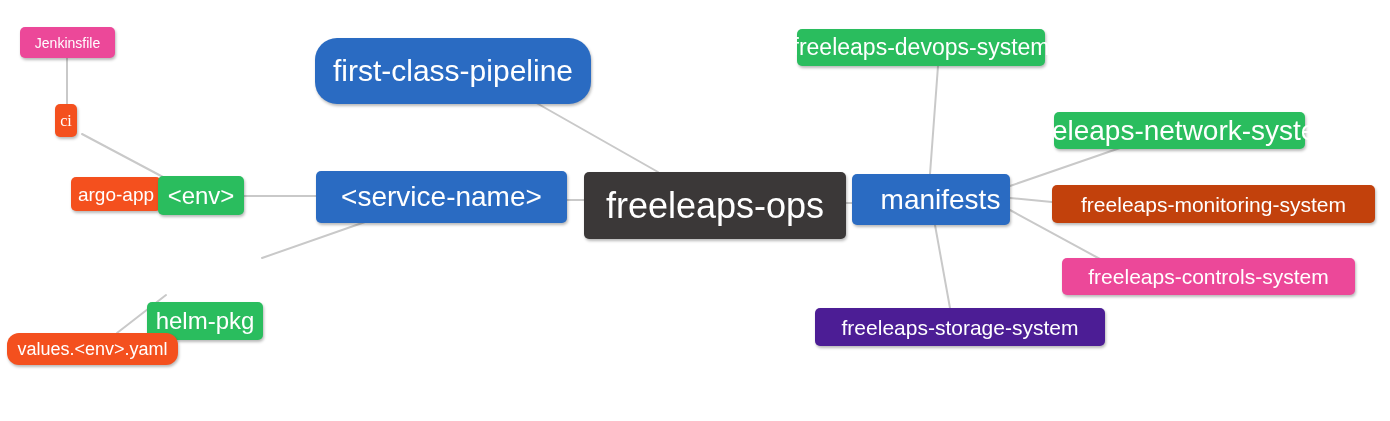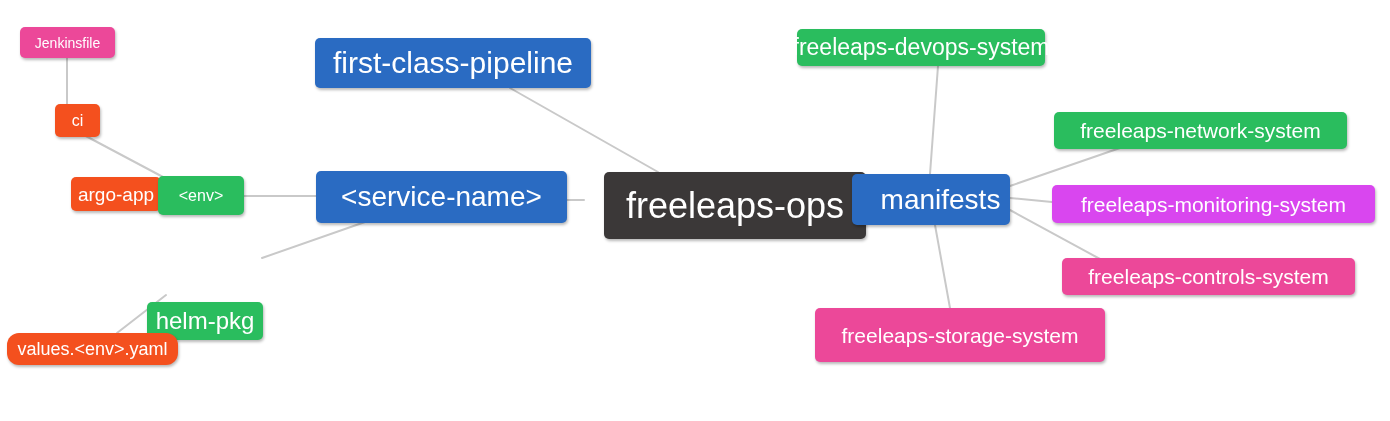--- a/index.html
+++ b/index.html
@@ -52,28 +52,28 @@
       <line x1="510" y1="88" x2="658" y2="172" stroke="#c9c9c9" stroke-width="2" stroke-linecap="round"></line>
       <line x1="846" y1="203" x2="852" y2="203" stroke="#c9c9c9" stroke-width="2" stroke-linecap="round"></line>
       <line x1="930" y1="174" x2="938" y2="66" stroke="#c9c9c9" stroke-width="2" stroke-linecap="round"></line>
       <line x1="1010" y1="186" x2="1120" y2="148" stroke="#c9c9c9" stroke-width="2" stroke-linecap="round"></line>
       <line x1="1010" y1="198" x2="1052" y2="202" stroke="#c9c9c9" stroke-width="2" stroke-linecap="round"></line>
       <line x1="1010" y1="210" x2="1100" y2="259" stroke="#c9c9c9" stroke-width="2" stroke-linecap="round"></line>
       <line x1="935" y1="225" x2="950" y2="308" stroke="#c9c9c9" stroke-width="2" stroke-linecap="round"></line>
     </svg>
   <div id="nodes-layer">
       <div class="node" style="left: 20px; top: 27px; width: 95px; height: 31px; font-size: 14px; background: #ec4899; color: rgb(255, 255, 255);">Jenkinsfile</div>
-      <div class="node" style="left: 55px; top: 104px; width: 45px; height: 33px; font-size: 16px; background: rgb(244, 80, 30); color: rgb(255, 255, 255);">ci</div>
+      <div class="node" style="left: 55px; top: 104px; width: 22px; height: 33px; font-size: 16px; background: rgb(244, 80, 30); color: rgb(255, 255, 255); font-family: Liberation Serif, serif;">ci</div>
       <div class="node" style="left: 31px; top: 177px; width: 90px; height: 34px; font-size: 19px; background: rgb(244, 80, 30); color: rgb(255, 255, 255); margin-left: 40px;">argo-app</div>
-      <div class="node" style="left: 158px; top: 176px; width: 86px; height: 39px; font-size: 16px; background: rgb(42, 189, 94); color: rgb(255, 255, 255);">&lt;env&gt;</div>
+      <div class="node" style="left: 158px; top: 176px; width: 86px; height: 39px; font-size: 24px; background: rgb(42, 189, 94); color: rgb(255, 255, 255);">&lt;env&gt;</div>
       <div class="node" style="left: 147px; top: 258px; width: 116px; height: 38px; font-size: 24px; background: rgb(42, 189, 94); color: rgb(255, 255, 255); margin-top: 44px;">helm-pkg</div>
       <div class="node" style="left: 7px; top: 333px; width: 171px; height: 32px; font-size: 18px; background: rgb(244, 80, 30); color: rgb(255, 255, 255); border-radius: 12px;">values.&lt;env&gt;.yaml</div>
-      <div class="node" style="left: 315px; top: 38px; width: 276px; height: 50px; font-size: 30px; background: rgb(42, 107, 194); color: rgb(255, 255, 255);">first-class-pipeline</div>
+      <div class="node" style="left: 315px; top: 38px; width: 276px; height: 66px; font-size: 30px; background: rgb(42, 107, 194); color: rgb(255, 255, 255); border-radius: 22px;">first-class-pipeline</div>
       <div class="node" style="left: 316px; top: 171px; width: 251px; height: 52px; font-size: 28px; background: rgb(42, 107, 194); color: rgb(255, 255, 255);">&lt;service-name&gt;</div>
-      <div class="node" style="left: 584px; top: 172px; width: 262px; height: 67px; font-size: 36px; background: rgb(59, 56, 56); color: rgb(255, 255, 255); margin-left: 20px;">freeleaps-ops</div>
+      <div class="node" style="left: 584px; top: 172px; width: 262px; height: 67px; font-size: 36px; background: rgb(59, 56, 56); color: rgb(255, 255, 255);">freeleaps-ops</div>
       <div class="node" style="left: 852px; top: 174px; width: 158px; height: 51px; font-size: 28px; background: rgb(42, 107, 194); color: rgb(255, 255, 255); padding-left: 19px;">manifests</div>
       <div class="node" style="left: 797px; top: 29px; width: 248px; height: 37px; font-size: 23px; background: rgb(42, 189, 94); color: rgb(255, 255, 255);">freeleaps-devops-system</div>
-      <div class="node" style="left: 1054px; top: 112px; width: 293px; height: 37px; font-size: 21px; background: rgb(42, 189, 94); color: rgb(255, 255, 255);">freeleaps-network-system</div>
-      <div class="node" style="left: 1052px; top: 185px; width: 323px; height: 38px; font-size: 21px; background: #d946ef; color: rgb(255, 255, 255);">freeleaps-monitoring-system</div>
+      <div class="node" style="left: 1054px; top: 112px; width: 251px; height: 37px; font-size: 28px; background: rgb(42, 189, 94); color: rgb(255, 255, 255);">freeleaps-network-system</div>
+      <div class="node" style="left: 1052px; top: 185px; width: 323px; height: 38px; font-size: 21px; background: #c2410c; color: rgb(255, 255, 255);">freeleaps-monitoring-system</div>
       <div class="node" style="left: 1062px; top: 258px; width: 293px; height: 37px; font-size: 21px; background: #ec4899; color: rgb(255, 255, 255);">freeleaps-controls-system</div>
-      <div class="node" style="left: 815px; top: 308px; width: 290px; height: 54px; font-size: 21px; background: #ec4899; color: rgb(255, 255, 255);">freeleaps-storage-system</div>
+      <div class="node" style="left: 815px; top: 308px; width: 290px; height: 38px; font-size: 21px; background: #4c1d95; color: rgb(255, 255, 255);">freeleaps-storage-system</div>
     </div>
 </div>
 
 </body></html>

